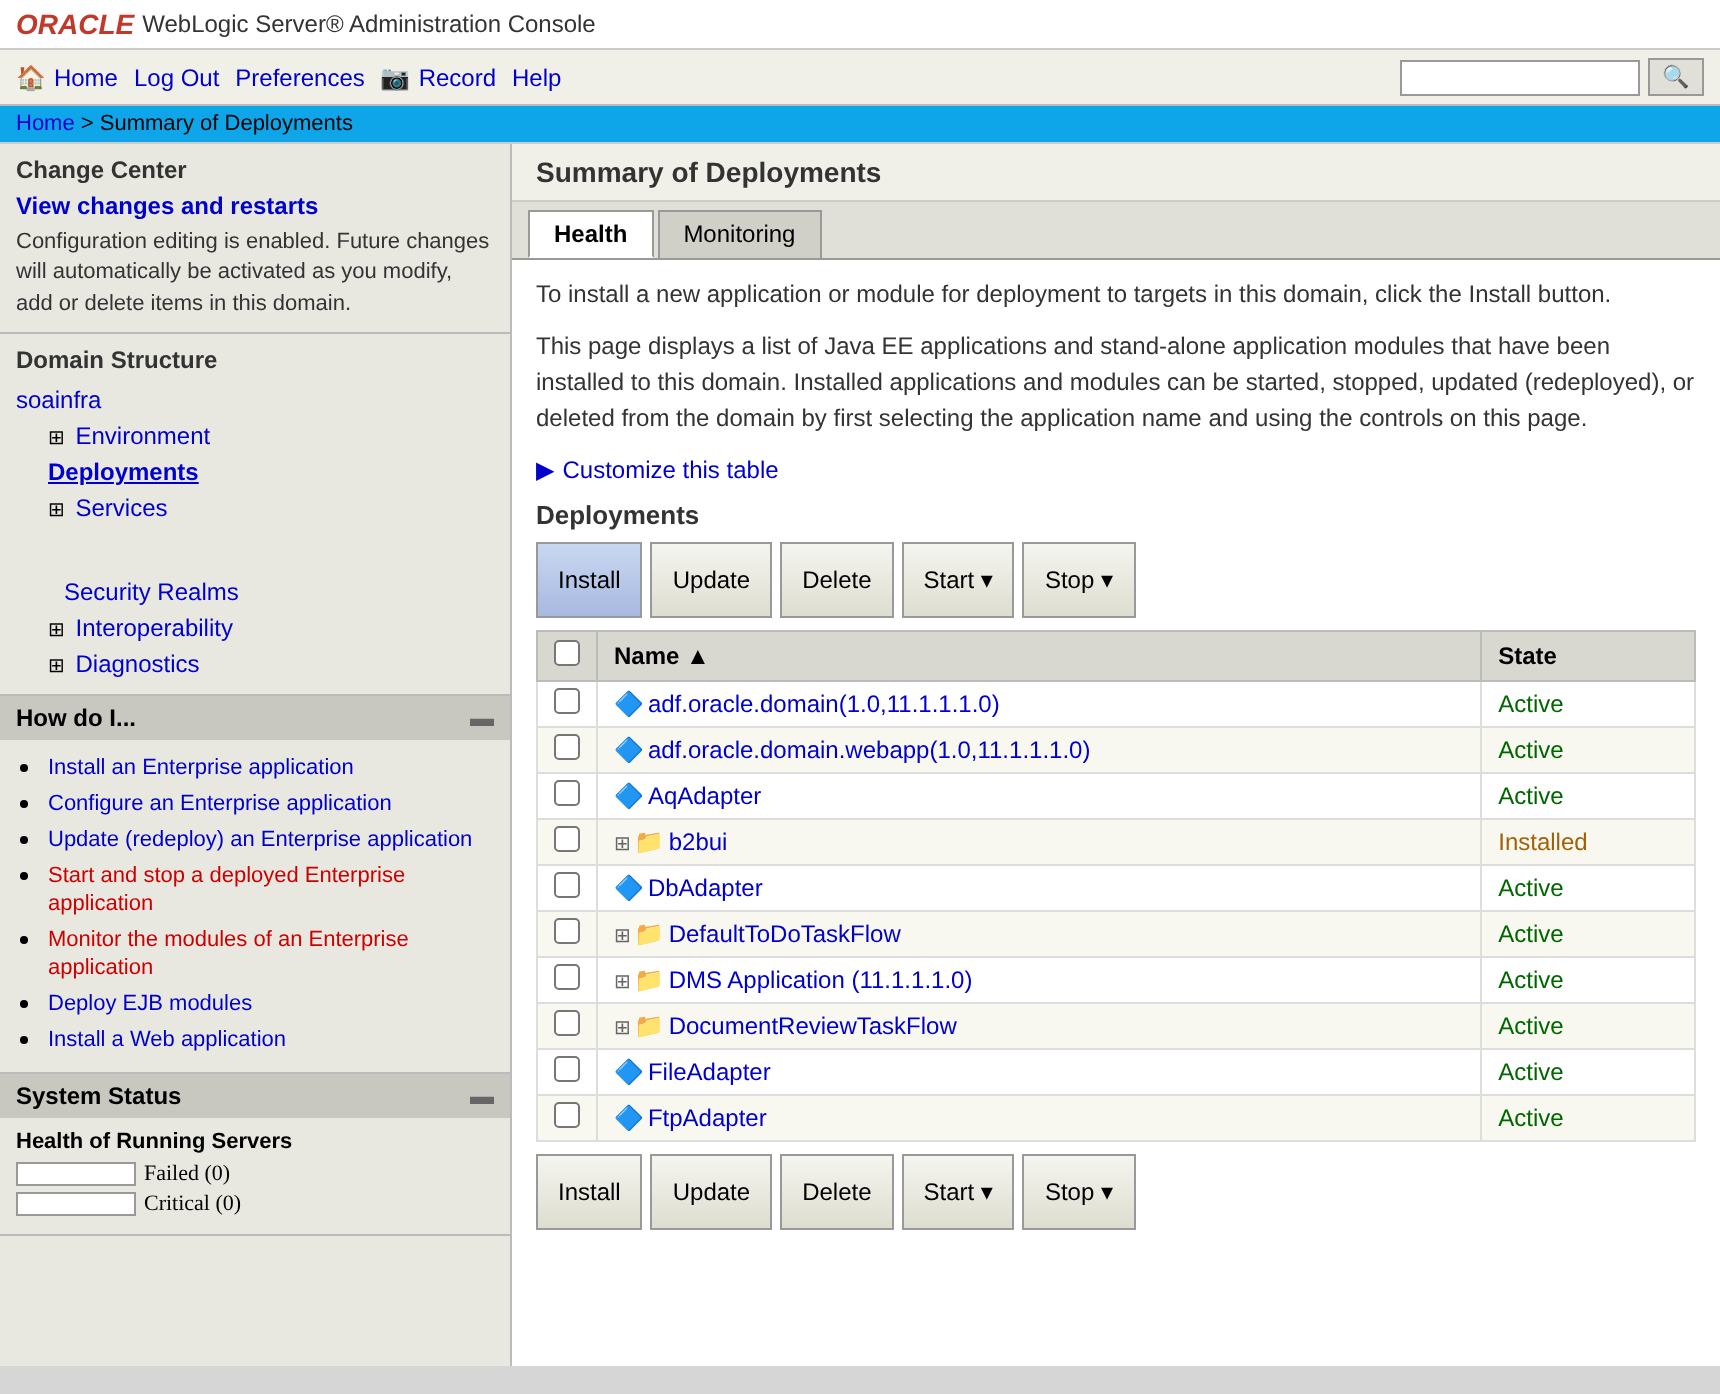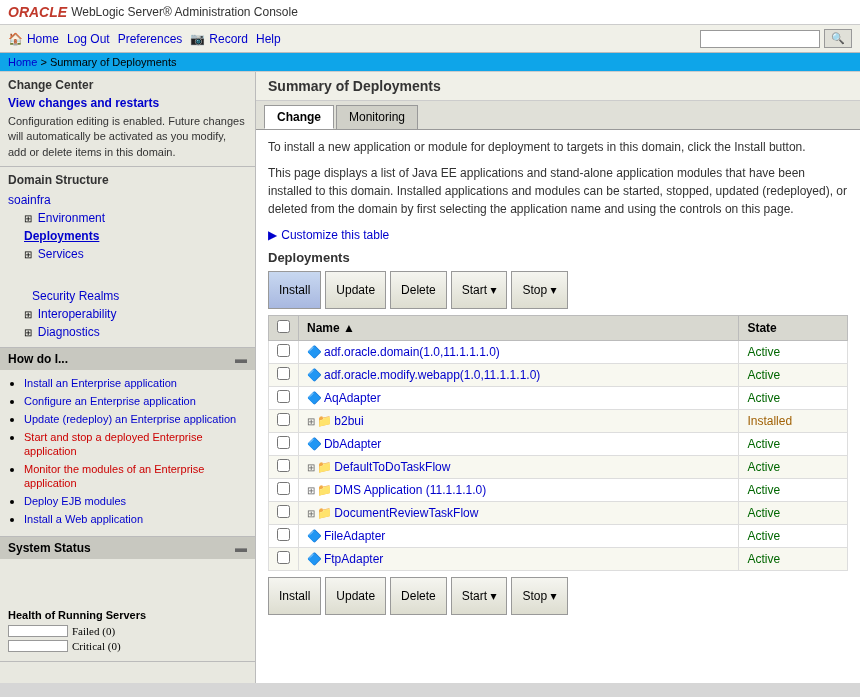--- a/index.html
+++ b/index.html
@@ -192,21 +192,20 @@
       font-size: 12px;
       font-weight: bold;
       display: flex;
       justify-content: space-between;
       align-items: center;
       cursor: pointer;
     }
     #system-status-content {
       padding: 6px 8px;
       background: #e8e8e0;
-      margin-top: 44px;
     }
     #system-status-subtitle {
       font-size: 11px;
       font-weight: bold;
       margin-bottom: 4px;
     }
     .status-bar-container {
       display: flex;
       align-items: center;
       gap: 4px;
@@ -479,21 +478,21 @@
     </div>
 
   </div>
 
   <div id="main-content">
     <div id="page-header">
       <div id="page-title">Summary of Deployments</div>
     </div>
 
     <div id="tabs">
-      <div class="tab active">Change</div>
+      <div class="tab active">Health</div>
       <div class="tab">Monitoring</div>
     </div>
 
     <div id="content-area">
       <div id="install-info">To install a new application or module for deployment to targets in this domain, click the Install button.</div>
       <div id="description">This page displays a list of Java EE applications and stand-alone application modules that have been installed to this domain. Installed applications and modules can be started, stopped, updated (redeployed), or deleted from the domain by first selecting the application name and using the controls on this page.</div>
 
       <a id="customize-link">
         <span>▶</span>
         <span>Customize this table</span>
@@ -521,21 +520,21 @@
         </thead>
         <tbody id="table-body">
 
         <tr>
               <td class="col-checkbox"><input type="checkbox" style=""></td>
               <td><span class="app-icon">🔷</span><a class="name-link" href="#">adf.oracle.domain(1.0,11.1.1.1.0)</a></td>
               <td class="state-active">Active</td>
             </tr>
             <tr>
               <td class="col-checkbox"><input type="checkbox" style=""></td>
-              <td><span class="app-icon">🔷</span><a class="name-link" href="#">adf.oracle.modify.webapp(1.0,11.1.1.1.0)</a></td>
+              <td><span class="app-icon">🔷</span><a class="name-link" href="#">adf.oracle.domain.webapp(1.0,11.1.1.1.0)</a></td>
               <td class="state-active">Active</td>
             </tr>
             <tr>
               <td class="col-checkbox"><input type="checkbox" style=""></td>
               <td><span class="app-icon">🔷</span><a class="name-link" href="#">AqAdapter</a></td>
               <td class="state-active">Active</td>
             </tr>
             <tr>
               <td class="col-checkbox"><input type="checkbox" style=""></td>
               <td><span class="expand-icon">⊞</span><span style="margin-right: 2px;">📁</span><a class="name-link" href="#">b2bui</a></td>

